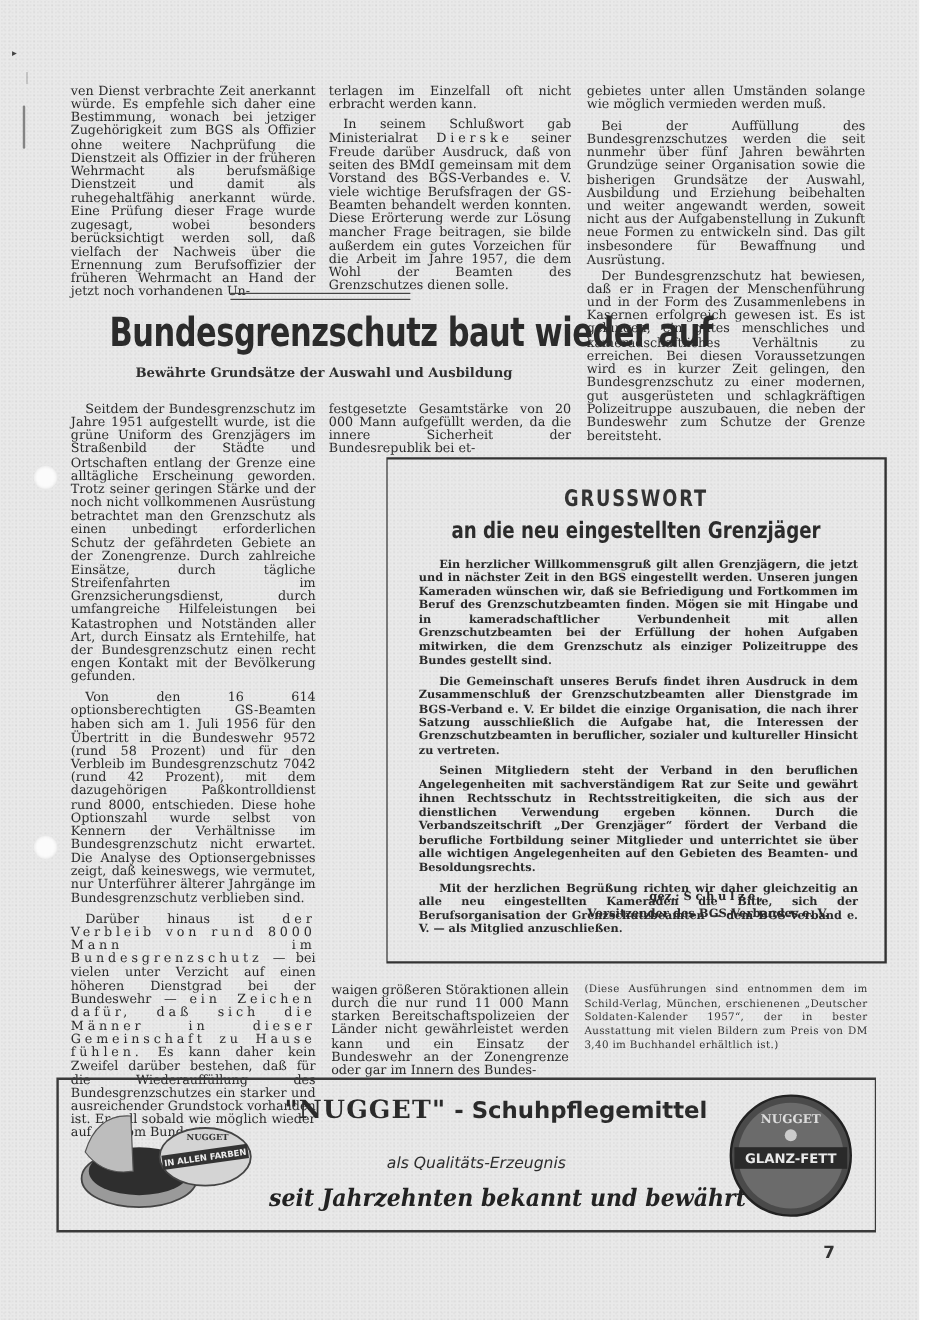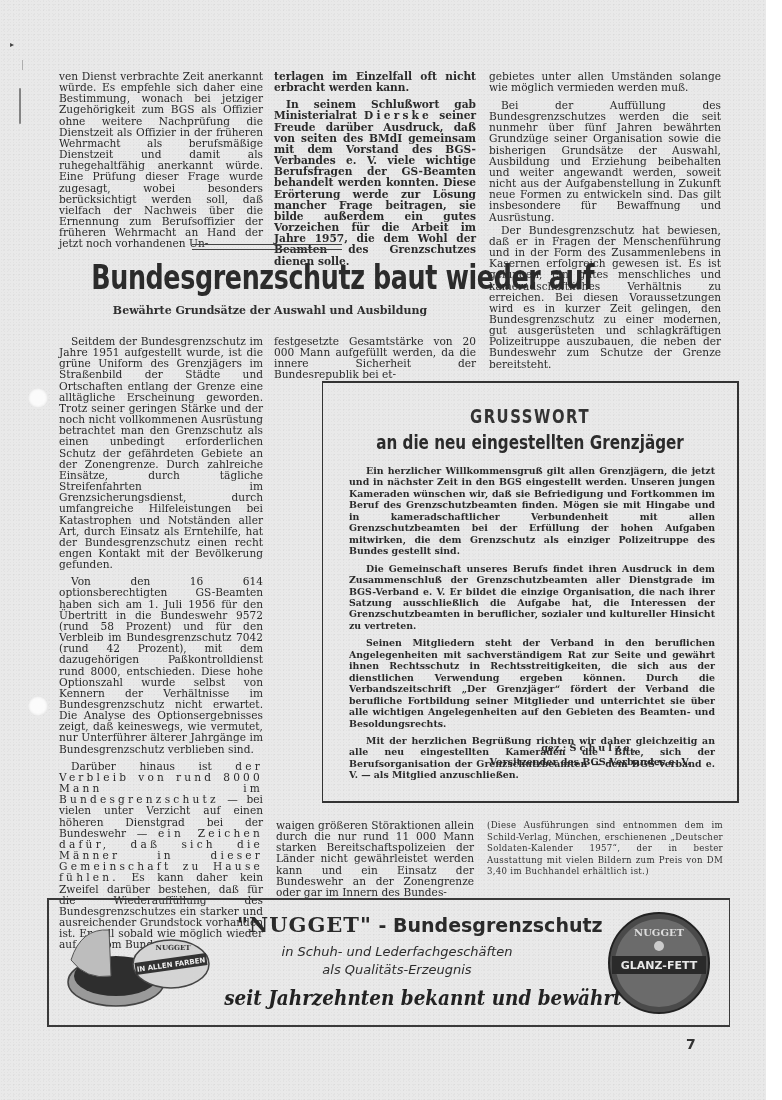--- a/index.html
+++ b/index.html
@@ -97,21 +97,21 @@
 <div class="page">
   <span class="mark-arrow">▸</span>
   <div class="scratch2"></div>
   <div class="scratch"></div>
   <div class="punch" style="top:388px"></div>
   <div class="punch" style="top:696px"></div>
 
   <div class="col" style="left:59px; top:71px; width:204px;">
     <p>ven Dienst verbrachte Zeit anerkannt würde. Es empfehle sich daher eine Bestimmung, wonach bei jetziger Zugehörigkeit zum BGS als Offizier ohne weitere Nachprüfung die Dienstzeit als Offizier in der früheren Wehrmacht als berufsmäßige Dienstzeit und damit als ruhegehaltfähig anerkannt würde. Eine Prüfung dieser Frage wurde zugesagt, wobei besonders berücksichtigt werden soll, daß vielfach der Nachweis über die Ernennung zum Berufsoffizier der früheren Wehrmacht an Hand der jetzt noch vorhandenen Un-</p>
   </div>
-  <div class="col" style="left:274px; top:71px; width:202px;font-weight:bold;">
+  <div class="col" style="left:274px; top:71px; width:202px;">
     <p>terlagen im Einzelfall oft nicht erbracht werden kann.</p>
     <p class="ind"><span>In seinem Schlußwort gab Ministerialrat </span><span class="spaced">Dierske</span><span> seiner Freude darüber Ausdruck, daß von seiten des BMdI gemeinsam mit dem Vorstand des BGS-Verbandes e. V. viele wichtige Berufsfragen der GS-Beamten behandelt werden konnten. Diese Erörterung werde zur Lösung mancher Frage beitragen, sie bilde außerdem ein gutes Vorzeichen für die Arbeit im Jahre 1957, die dem Wohl der Beamten des Grenzschutzes dienen solle.</span></p>
   </div>
 
   <div class="rule-double"></div>
 
   <div class="headline">Bundesgrenzschutz baut wieder auf</div>
   <div class="subhead">Bewährte Grundsätze der Auswahl und Ausbildung</div>
 
   <div class="col" style="left:59px; top:336px; width:204px;">
@@ -157,22 +157,21 @@
     <svg class="tin-open" viewBox="0 0 150 90">
       <ellipse cx="55" cy="62" rx="48" ry="24" fill="#9a9a9a" stroke="#444" stroke-width="1.5"></ellipse>
       <ellipse cx="55" cy="56" rx="42" ry="20" fill="#2e2e2e"></ellipse>
       <path d="M10 40 Q20 8 48 10 L50 56 Q25 60 10 40 Z" fill="#bdbdbd" stroke="#555"></path>
       <ellipse cx="110" cy="44" rx="38" ry="24" fill="#d4d4d4" stroke="#444" stroke-width="1.5"></ellipse>
       <rect x="74" y="38" width="72" height="12" fill="#333" transform="rotate(-8 110 44)"></rect>
       <text x="110" y="47" font-size="7" font-family="DejaVu Sans, sans-serif" font-weight="bold" fill="#eee" text-anchor="middle" transform="rotate(-8 110 44)">IN ALLEN FARBEN</text>
       <text x="112" y="30" font-size="7" font-family="DejaVu Serif, serif" font-weight="bold" fill="#333" text-anchor="middle">NUGGET</text>
     </svg>
 
-    <div class="ad-title"><span class="brand">"NUGGET"</span><span> - </span><span>Bundesgrenzschutz</span></div>
-    <div class="ad-line" style="top:44px">in Schuh- und Lederfachgeschäften</div>
+    <div class="ad-title"><span class="brand">"NUGGET"</span><span> - </span><span>Schuhpflegemittel</span></div>
     <div class="ad-line" style="top:62px">als Qualitäts-Erzeugnis</div>
     <div class="ad-slogan">seit Jahrzehnten bekannt und bewährt</div>
 
     <svg class="tin-round" viewBox="0 0 110 110">
       <circle cx="55" cy="55" r="50" fill="#4a4a4a" stroke="#222" stroke-width="2"></circle>
       <circle cx="55" cy="55" r="44" fill="#6b6b6b"></circle>
       <rect x="8" y="48" width="94" height="18" fill="#2a2a2a"></rect>
       <text x="55" y="61" font-size="11" font-family="DejaVu Sans, sans-serif" font-weight="bold" fill="#e8e8e8" text-anchor="middle">GLANZ-FETT</text>
       <text x="55" y="28" font-size="10" font-family="DejaVu Serif, serif" font-weight="bold" fill="#ddd" text-anchor="middle">NUGGET</text>
       <circle cx="55" cy="38" r="5" fill="#ccc"></circle>

